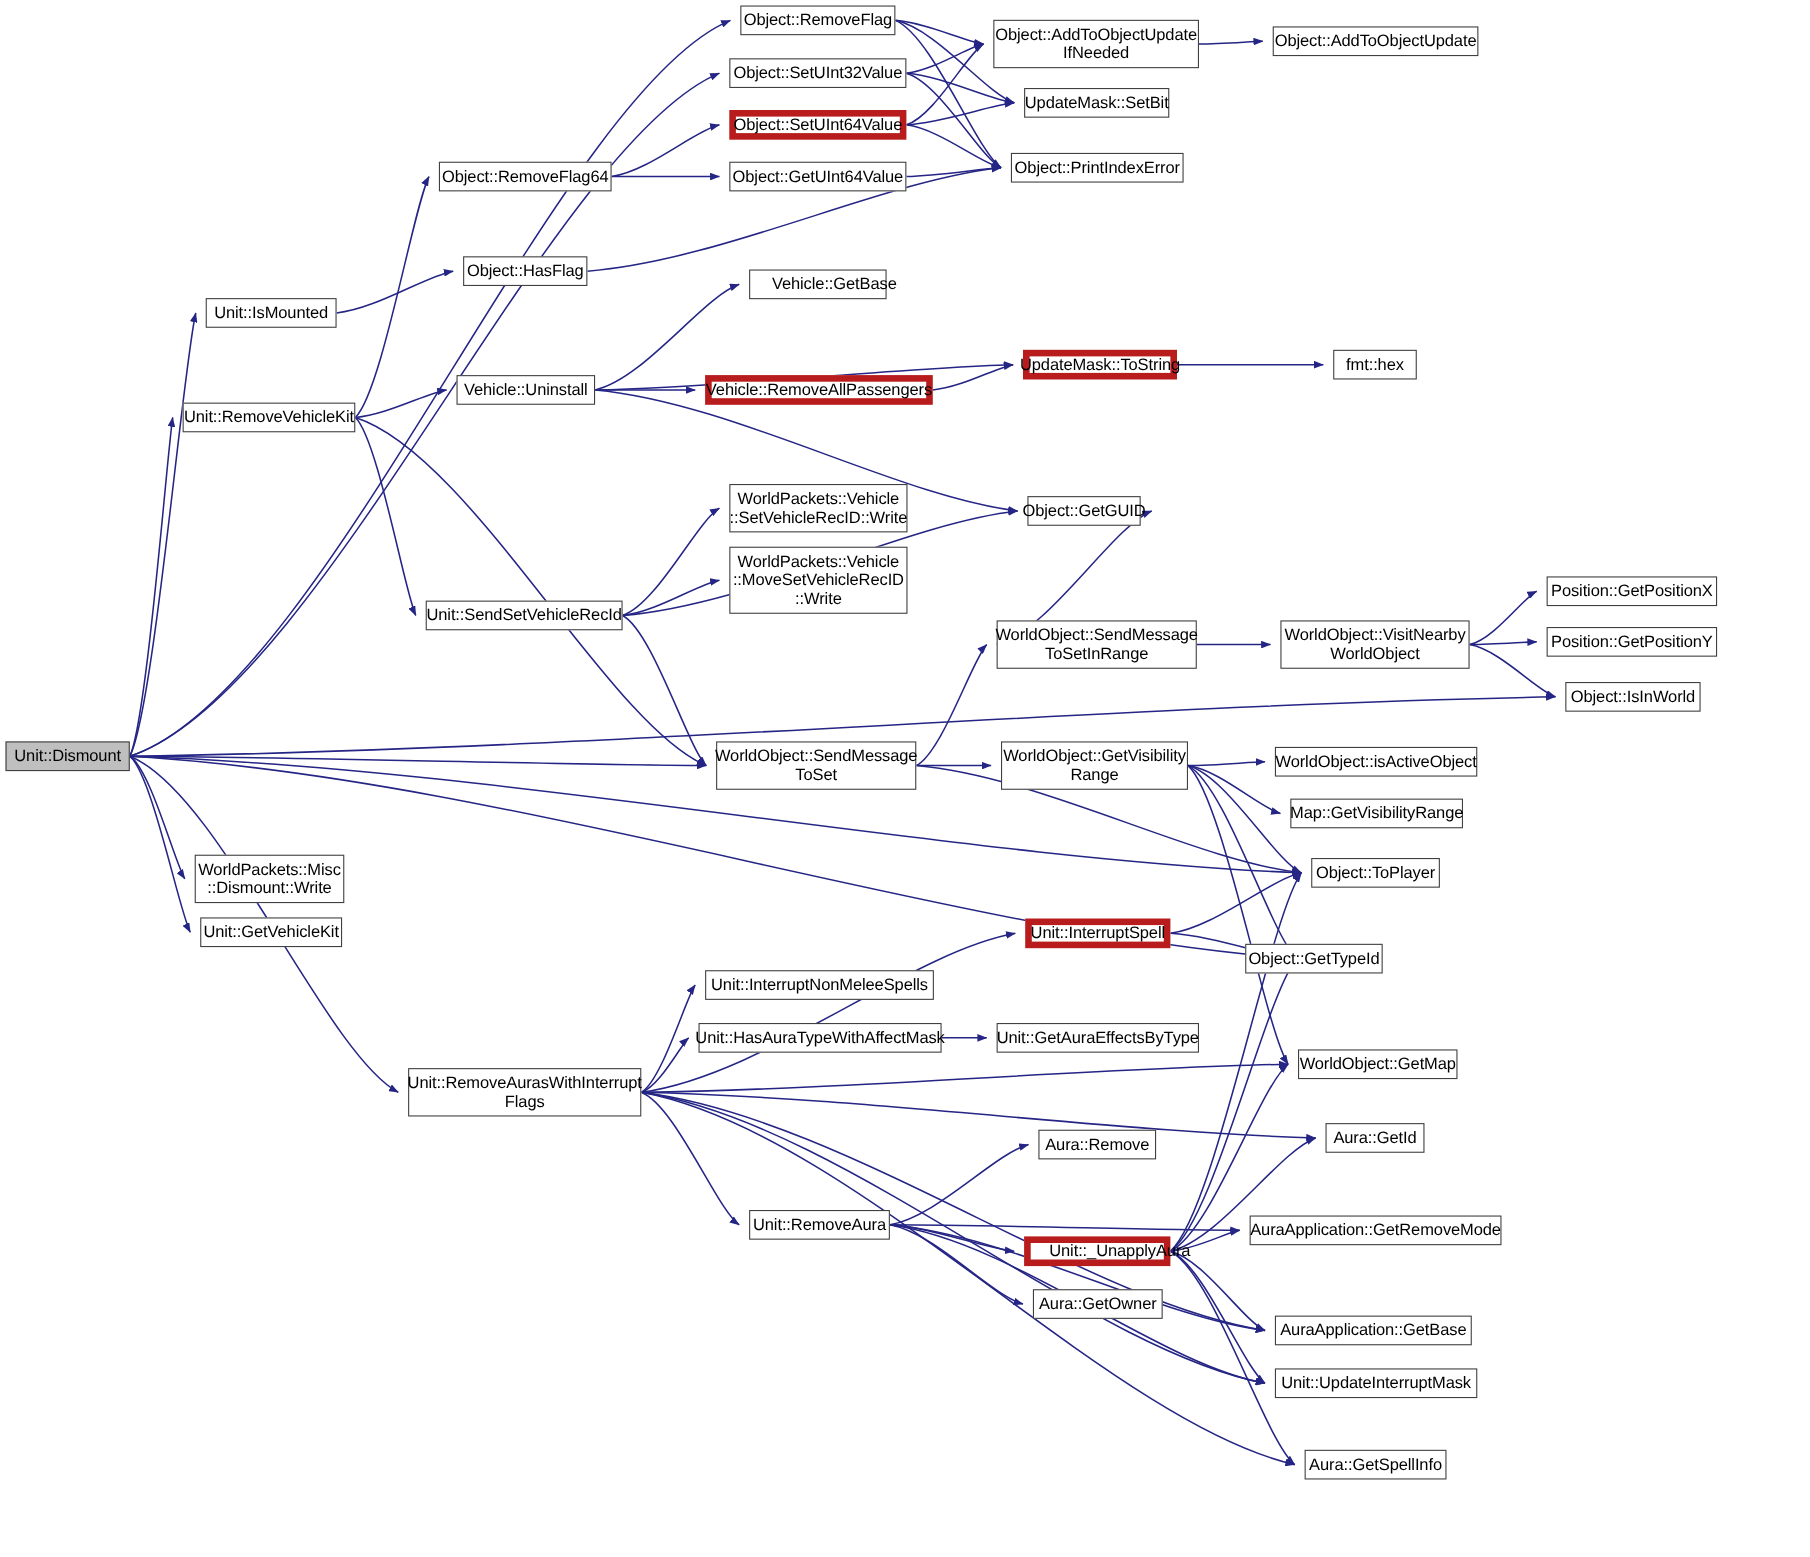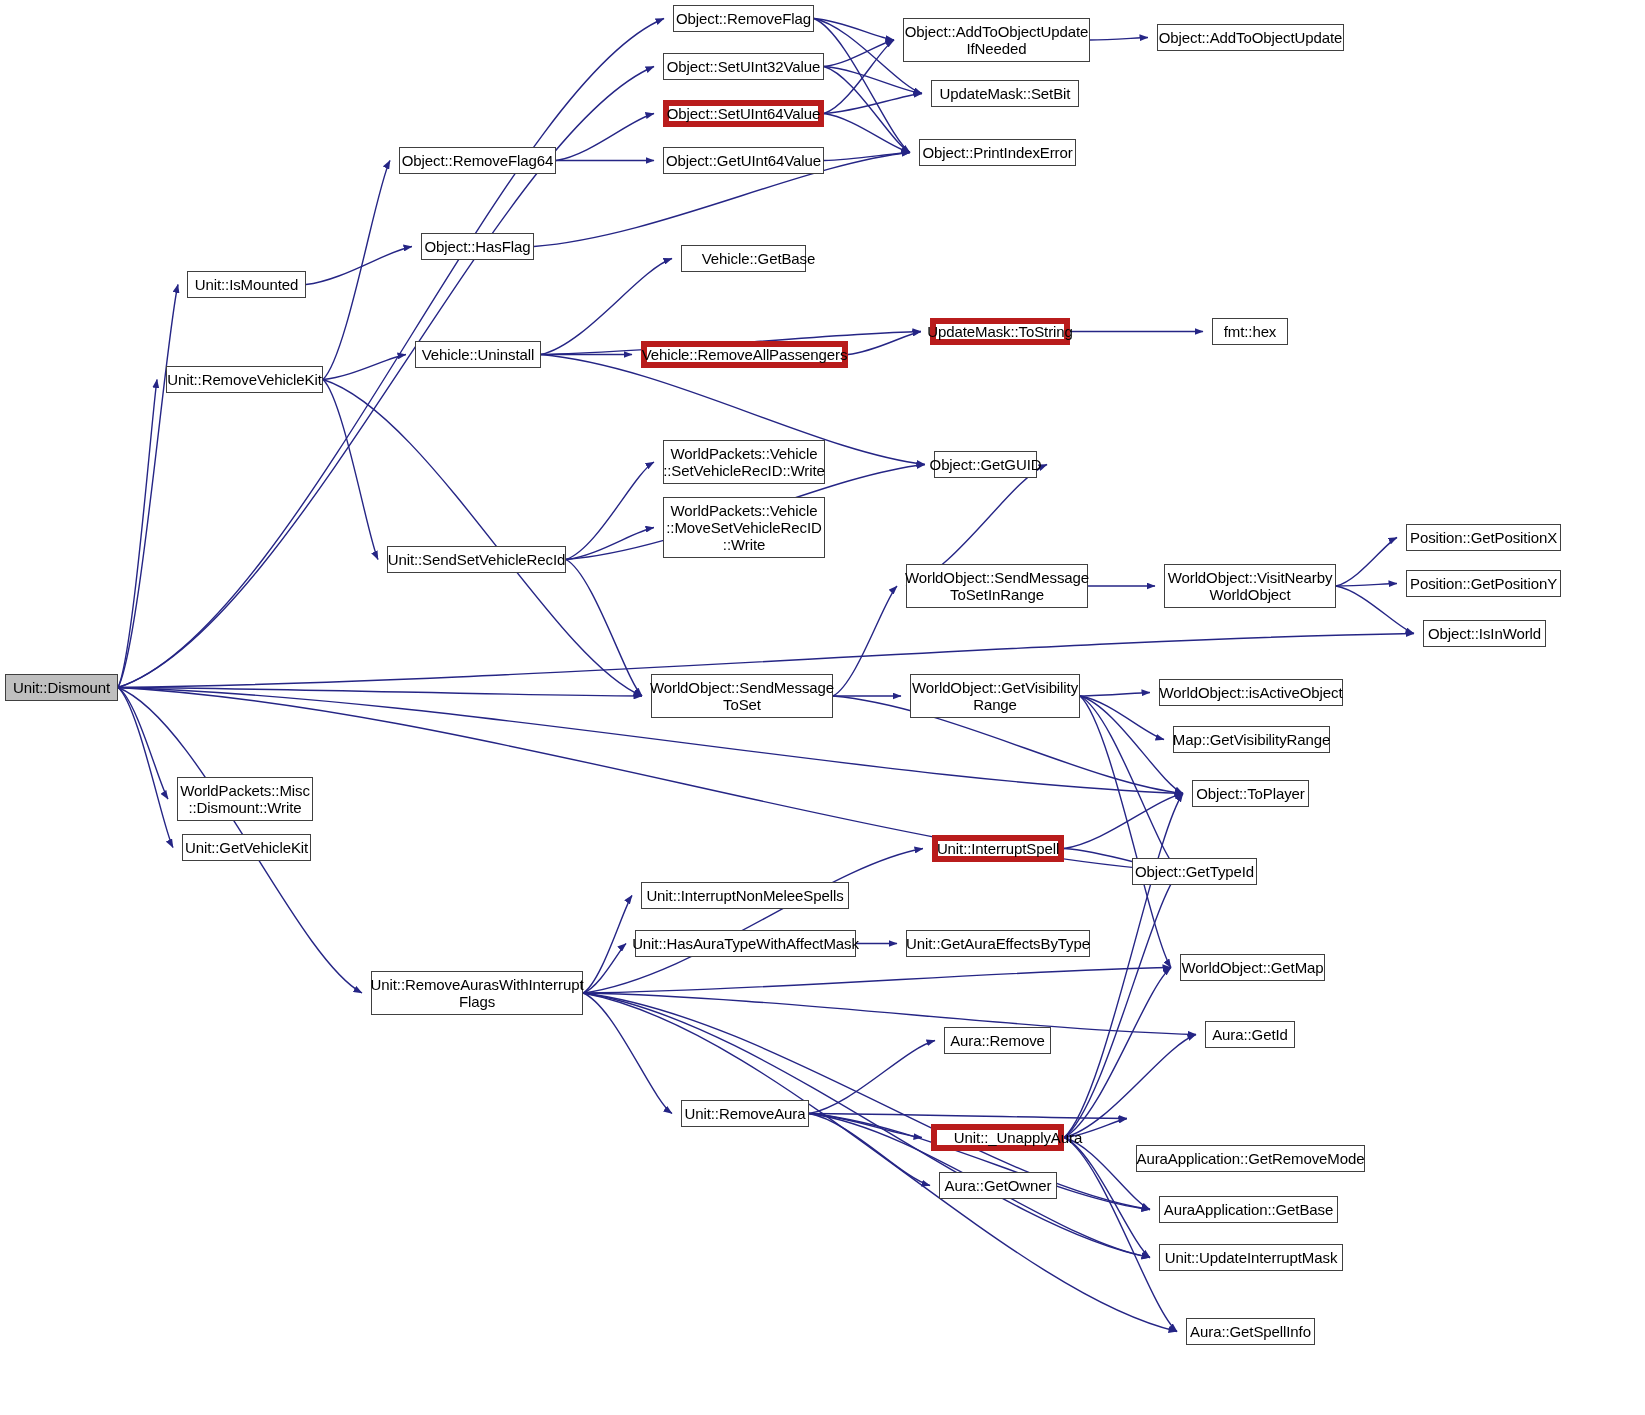--- a/index.html
+++ b/index.html
@@ -102,21 +102,21 @@
       <path d="M1064,1137.5 C1104.96,1101.38 1153.6,834.436 1183,793.5" fill="none" stroke="#252585" stroke-width="1.4" marker-end="url(#ah)"></path>
       <path d="M1064,1137.5 C1103.68,1109.57 1150.8,903.154 1179,871.5" fill="none" stroke="#252585" stroke-width="1.4" marker-end="url(#ah)"></path>
       <path d="M118,687.5 C535.6,681.83 1031.5,639.926 1414,633.5" fill="none" stroke="#252585" stroke-width="1.4" marker-end="url(#ah)"></path>
     </svg>
   <div id="nodes">
       <div class="node" style="left: 673px; top: 5px; width: 141px; height: 27px;">Object::RemoveFlag</div>
       <div class="node" style="left: 903px; top: 18px; width: 187px; height: 44px;">Object::AddToObjectUpdate
 IfNeeded</div>
       <div class="node" style="left: 1157px; top: 24px; width: 187px; height: 27px;">Object::AddToObjectUpdate</div>
       <div class="node" style="left: 663px; top: 53px; width: 161px; height: 27px;">Object::SetUInt32Value</div>
-      <div class="node" style="left: 931px; top: 80px; width: 148px; height: 27px;">UpdateMask::SetBit</div>
+      <div class="node" style="left: 931px; top: 80px; width: 132px; height: 27px;">UpdateMask::SetBit</div>
       <div class="node red" style="left: 663px; top: 100px; width: 161px; height: 27px;">Object::SetUInt64Value</div>
       <div class="node" style="left: 919px; top: 139px; width: 157px; height: 27px;">Object::PrintIndexError</div>
       <div class="node" style="left: 399px; top: 147px; width: 157px; height: 27px;">Object::RemoveFlag64</div>
       <div class="node" style="left: 663px; top: 147px; width: 161px; height: 27px;">Object::GetUInt64Value</div>
       <div class="node" style="left: 421px; top: 233px; width: 113px; height: 27px;">Object::HasFlag</div>
       <div class="node" style="left: 681px; top: 245px; width: 125px; height: 27px; padding-left: 34px;">Vehicle::GetBase</div>
       <div class="node" style="left: 187px; top: 271px; width: 119px; height: 27px;">Unit::IsMounted</div>
       <div class="node red" style="left: 930px; top: 318px; width: 140px; height: 27px;">UpdateMask::ToString</div>
       <div class="node" style="left: 1212px; top: 318px; width: 76px; height: 27px;">fmt::hex</div>
       <div class="node" style="left: 415px; top: 341px; width: 126px; height: 27px;">Vehicle::Uninstall</div>
@@ -151,20 +151,20 @@
       <div class="node" style="left: 1132px; top: 858px; width: 125px; height: 27px;">Object::GetTypeId</div>
       <div class="node" style="left: 641px; top: 882px; width: 208px; height: 27px;">Unit::InterruptNonMeleeSpells</div>
       <div class="node" style="left: 635px; top: 930px; width: 221px; height: 27px;">Unit::HasAuraTypeWithAffectMask</div>
       <div class="node" style="left: 906px; top: 930px; width: 184px; height: 27px;">Unit::GetAuraEffectsByType</div>
       <div class="node" style="left: 1180px; top: 954px; width: 145px; height: 27px;">WorldObject::GetMap</div>
       <div class="node" style="left: 371px; top: 971px; width: 212px; height: 44px;">Unit::RemoveAurasWithInterrupt
 Flags</div>
       <div class="node" style="left: 944px; top: 1027px; width: 107px; height: 27px;">Aura::Remove</div>
       <div class="node" style="left: 1205px; top: 1021px; width: 90px; height: 27px;">Aura::GetId</div>
       <div class="node" style="left: 681px; top: 1100px; width: 128px; height: 27px;">Unit::RemoveAura</div>
-      <div class="node" style="left: 1136px; top: 1105px; width: 229px; height: 27px; margin-top: 40px;">AuraApplication::GetRemoveMode</div>
+      <div class="node" style="left: 1136px; top: 1105px; width: 229px; height: 27px;">AuraApplication::GetRemoveMode</div>
       <div class="node red" style="left: 931px; top: 1124px; width: 133px; height: 27px; padding-left: 45px;">Unit::_UnapplyAura</div>
       <div class="node" style="left: 939px; top: 1172px; width: 118px; height: 27px;">Aura::GetOwner</div>
       <div class="node" style="left: 1159px; top: 1196px; width: 179px; height: 27px;">AuraApplication::GetBase</div>
       <div class="node" style="left: 1159px; top: 1244px; width: 184px; height: 27px;">Unit::UpdateInterruptMask</div>
       <div class="node" style="left: 1186px; top: 1318px; width: 129px; height: 27px;">Aura::GetSpellInfo</div>
     </div>
 </div>
 
 </body></html>

